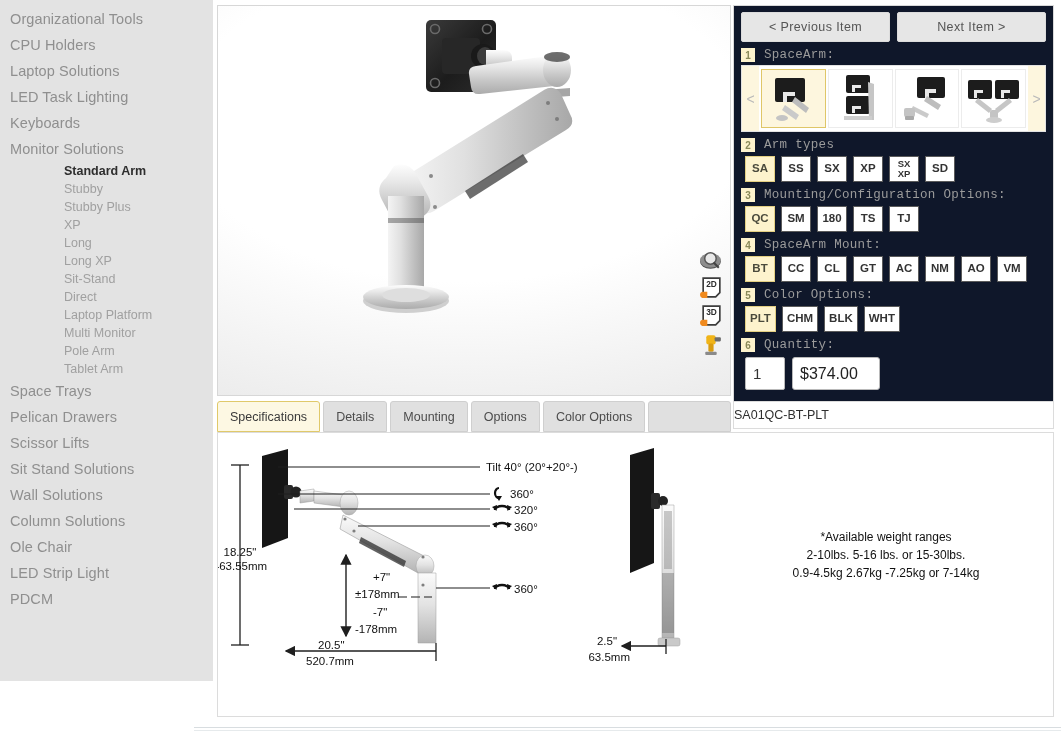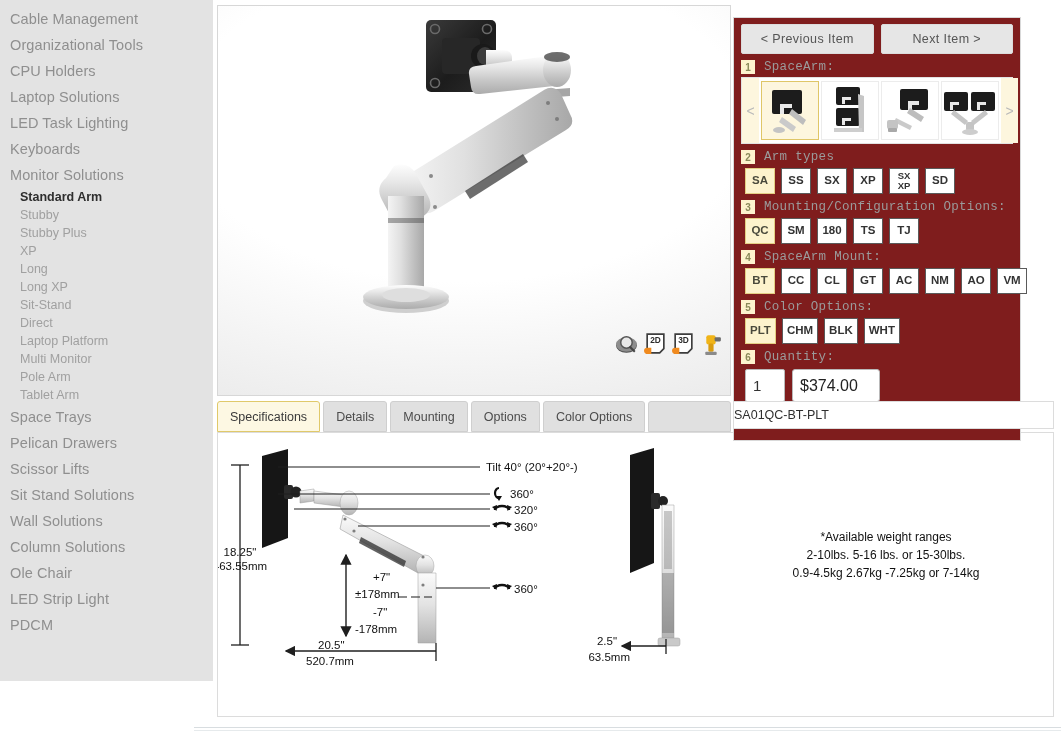--- a/index.html
+++ b/index.html
@@ -33,20 +33,21 @@
     cursor: pointer;
     white-space: nowrap;
   }
   .nav-sub {
     font-size: 12.5px;
     color: #a0a0a0;
     padding: 2px 0 2px 20px;
     line-height: 14px;
     cursor: pointer;
     white-space: nowrap;
+    margin-left: 44px;
   }
   .nav-sub.active {
     color: #2e2e2e;
     font-weight: bold;
   }
 
   
   #product-panel {
     position: absolute;
     left: 217px; top: 5px;
@@ -57,21 +58,21 @@
   }
   #product-image-bg {
     position: absolute; inset: 0;
     background:
       radial-gradient(ellipse 115% 85% at 48% 30%, #ffffff 0%, #ffffff 48%, #f3f3f3 76%, #e9e9e9 100%);
   }
   #product-art { position: absolute; left: 0; top: 0; width: 514px; height: 391px; }
 
   #dl-icons {
     position: absolute; right: 6px; bottom: 38px;
-    display: flex; align-items: flex-end; gap: 3px;
+    display: flex; align-items: flex-end; gap: 3px; flex-direction: column;
   }
   .dl-icon { width: 25px; height: 25px; cursor: pointer; }
 
   
   #tabs {
     position: absolute;
     left: 217px; top: 401px;
     width: 514px; height: 31px;
     display: flex; gap: 3px;
   }
@@ -101,23 +102,23 @@
     width: 837px; height: 285px;
     background: #ffffff;
     border: 1px solid #dcdcdc;
     overflow: hidden;
   }
   #spec-svg { position: absolute; left: 0; top: 0; }
 
   
   #config-panel {
     position: absolute;
-    left: 733px; top: 17px;
-    width: 288px; height: 424px;
-    background: #7f1d1d;
+    left: 733px; top: 5px;
+    width: 321px; height: 424px;
+    background: #0f172a;
     border: 1px solid #d9d9d9;
     padding: 6px 7px 0 7px;
   }
   #nav-items { display: flex; gap: 7px; }
   .nav-btn {
     flex: 1;
     height: 30px;
     background: #e6e6e6;
     border: 1px solid #dcdcdc;
     border-radius: 2px;
@@ -247,21 +248,20 @@
     width: 867px; height: 1px;
     background: #e6eaec;
   }
 </style>
 </head>
 <body>
 
 <div id="page">
 
   <nav id="sidebar">
-      <div class="nav-top">Cable Management</div>
       <div class="nav-top">Organizational Tools</div>
       <div class="nav-top">CPU Holders</div>
       <div class="nav-top">Laptop Solutions</div>
       <div class="nav-top">LED Task Lighting</div>
       <div class="nav-top">Keyboards</div>
       <div class="nav-top">Monitor Solutions</div>
       <div class="nav-sub active">Standard Arm</div>
       <div class="nav-sub">Stubby</div>
       <div class="nav-sub">Stubby Plus</div>
       <div class="nav-sub">XP</div>

